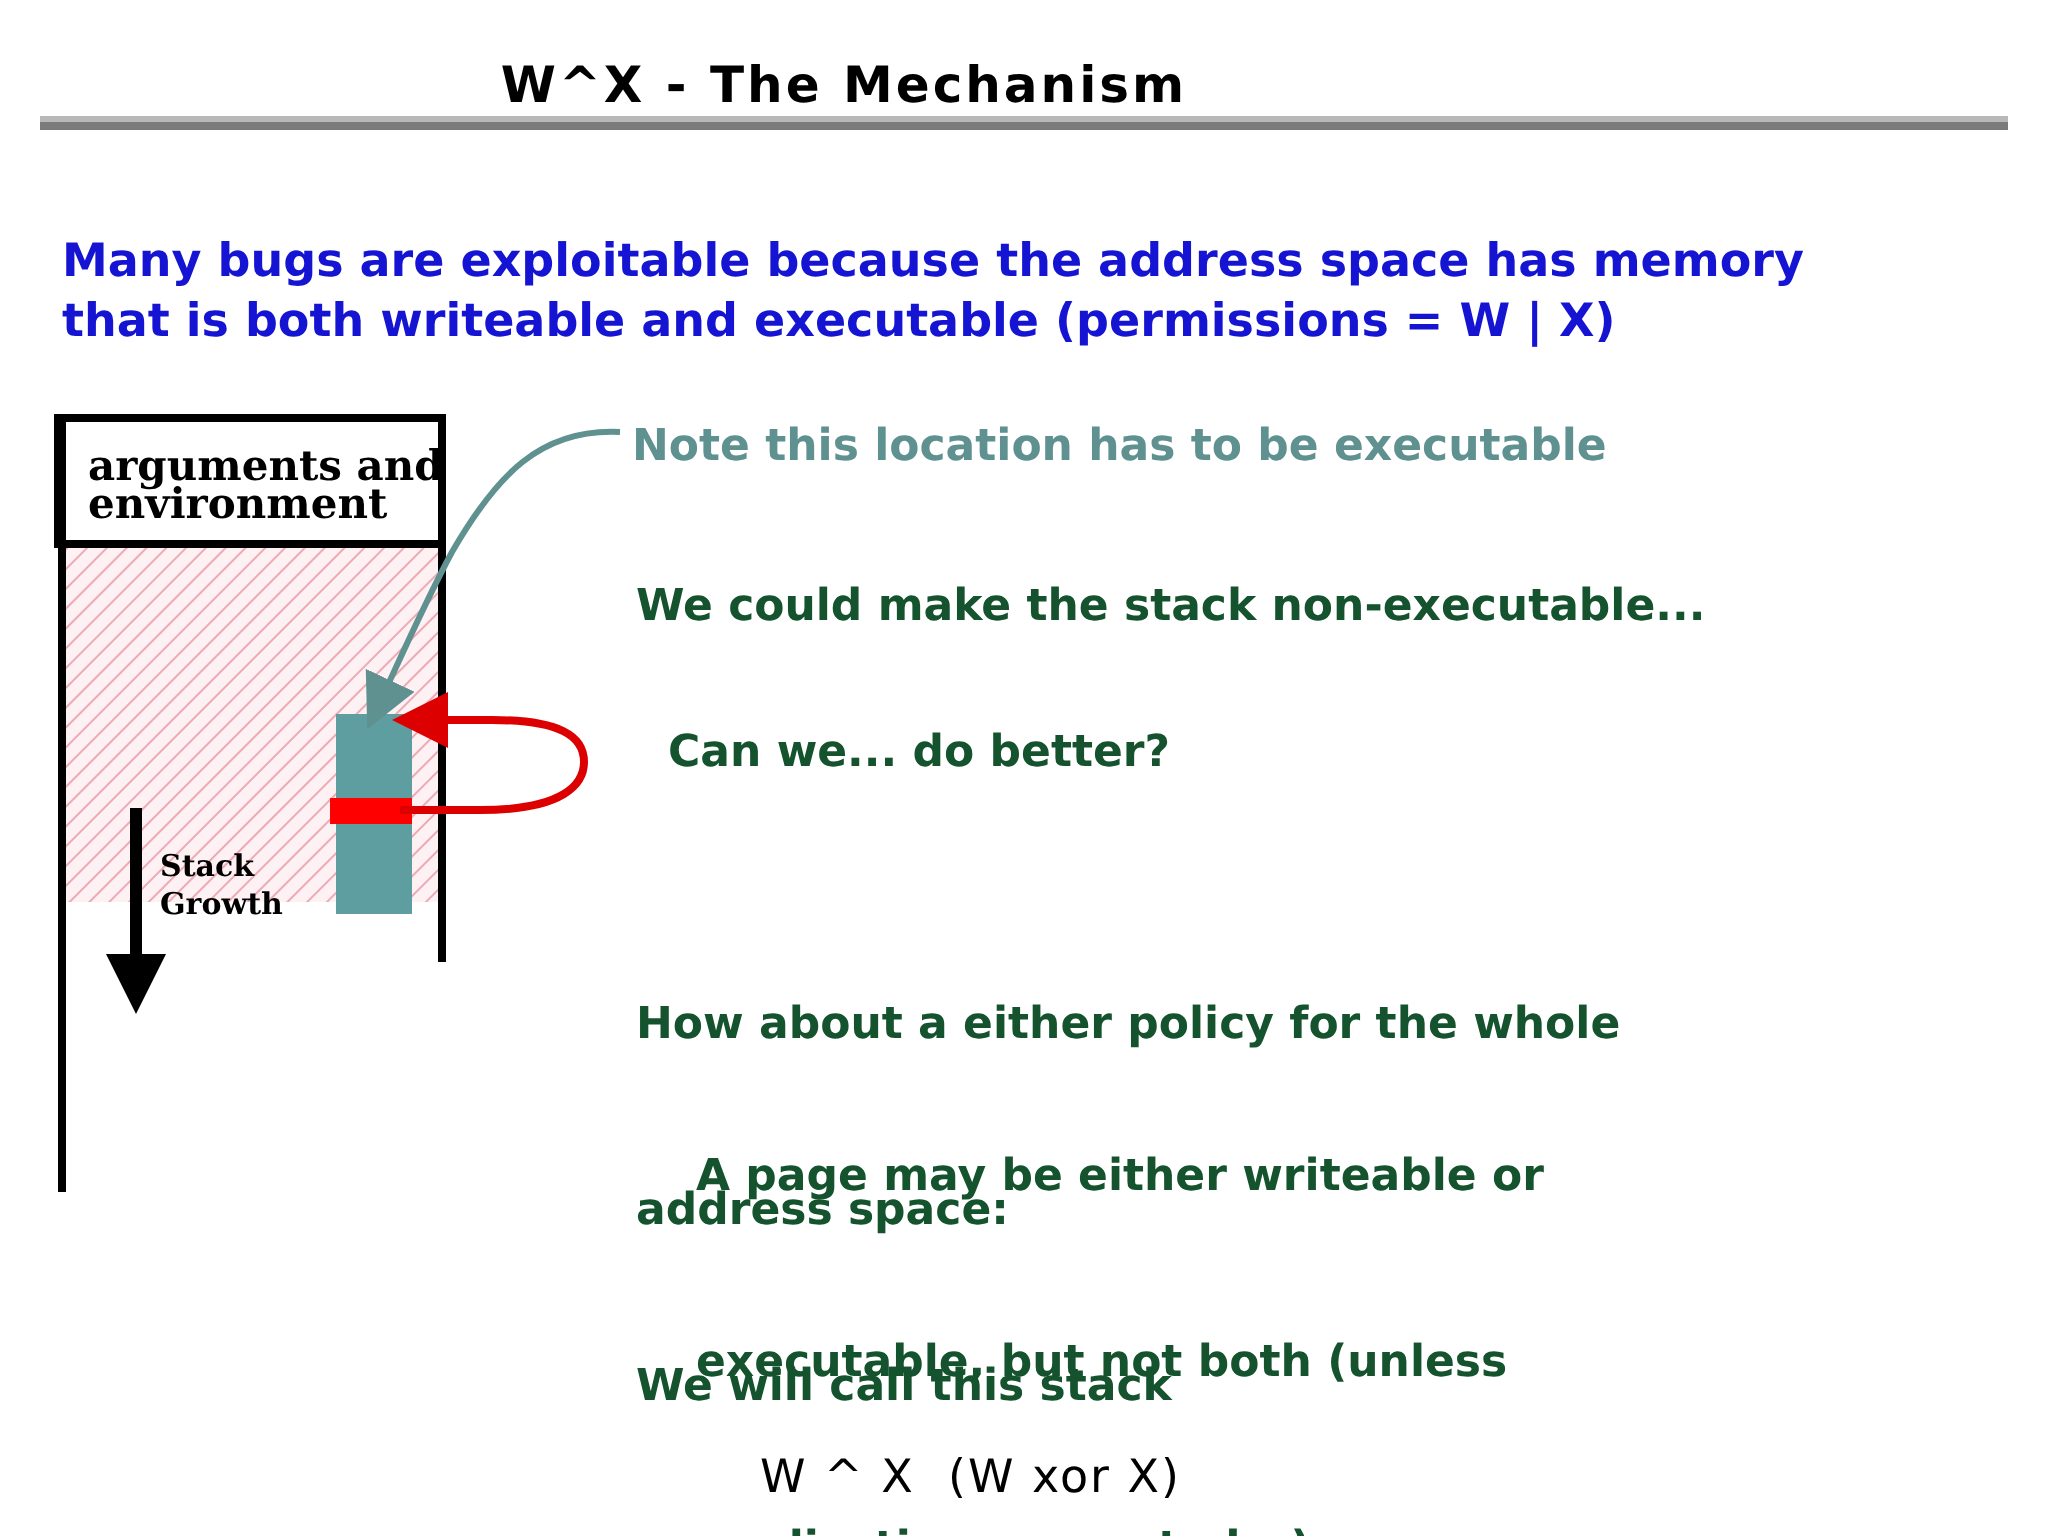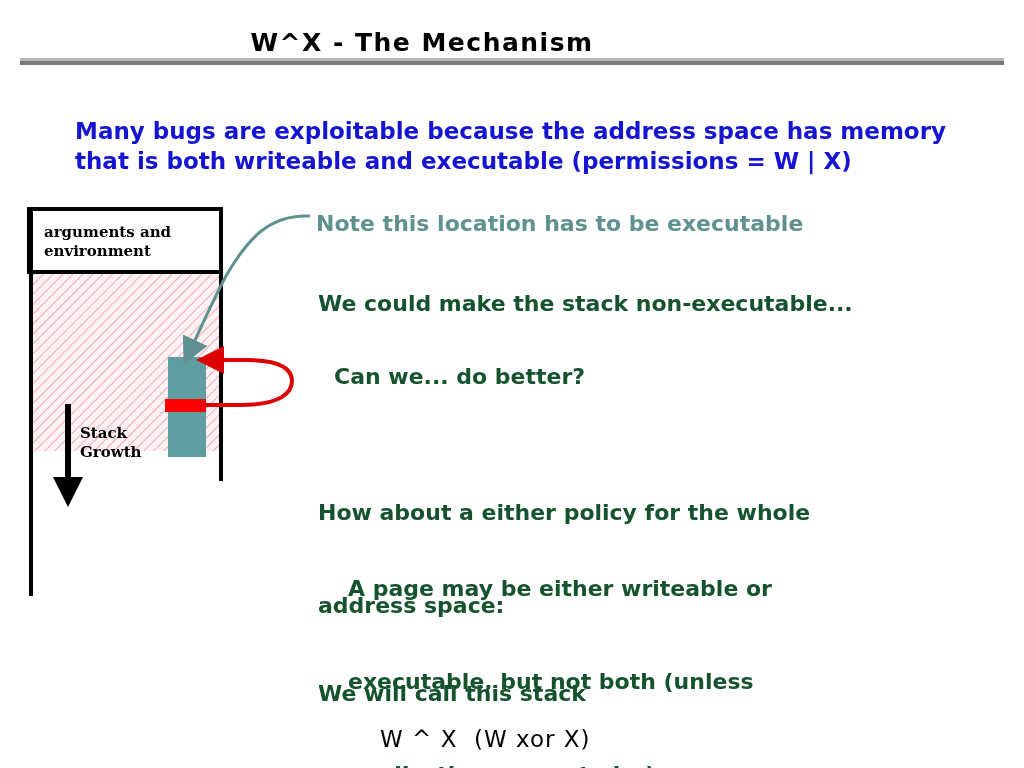--- a/index.html
+++ b/index.html
@@ -54,39 +54,39 @@
     position: absolute;
     left: 31px;
     top: 116px;
     width: 910px;
     font-family: "DejaVu Sans", sans-serif;
     font-size: 23px;
     font-weight: bold;
     line-height: 30px;
     color: #1414d2;
   }
-  #intro-paragraph div { white-space: pre; margin-left: 44px; }
+  #intro-paragraph div { white-space: pre; }
 
   
   #memory-diagram {
     position: absolute;
     left: 0;
     top: 0;
     width: 320px;
     height: 640px;
   }
   .diag-svg { position: absolute; left: 0; top: 0; }
 
   .args-label {
     position: absolute;
     left: 44px;
     top: 223px;
     width: 170px;
     font-family: "DejaVu Serif", serif;
-    font-size: 15px;
+    font-size: 21px;
     font-weight: bold;
     line-height: 19px;
     color: #000000;
   }
   .args-label div { white-space: pre; }
 
   .stack-growth-label {
     position: absolute;
     left: 80px;
     top: 424px;

